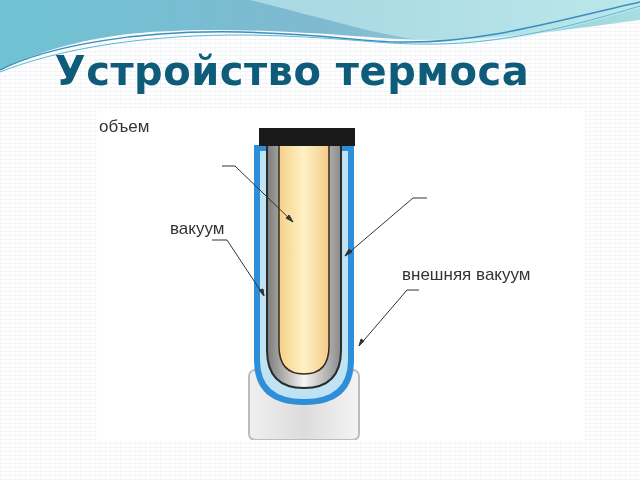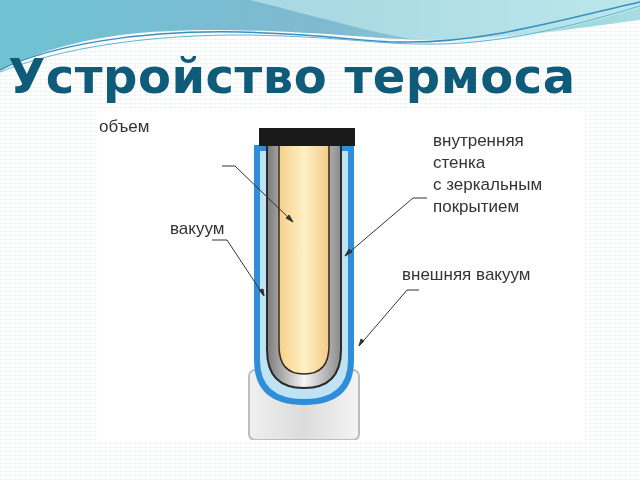--- a/index.html
+++ b/index.html
@@ -8,21 +8,21 @@
     background:#ffffff;
     background-image:
       repeating-linear-gradient(0deg, rgba(220,228,232,0.35) 0 1px, transparent 1px 4px),
       repeating-linear-gradient(90deg, rgba(220,228,232,0.25) 0 1px, transparent 1px 5px);
     font-family:"Liberation Sans", sans-serif;
   }
   .wave { position:absolute; left:0; top:0; width:640px; height:110px; }
   .title {
     position:absolute; left:0; top:48px; width:584px; text-align:center;
     font-family:"DejaVu Sans", sans-serif; font-weight:bold;
-    font-size:48px; color:#0e5c79; letter-spacing:0.5px; margin:0;
+    font-size:40px; color:#0e5c79; letter-spacing:0.5px; margin:0;
   }
   .figure {
     position:absolute; left:97px; top:110px; width:488px; height:330px;
     background:#ffffff;
     text-decoration:underline;
   }
   .figure svg { position:absolute; left:0; top:0; }
   .label {
     position:absolute; font-family:"Liberation Sans", sans-serif;
     font-size:17px; color:#333333; line-height:22px; white-space:nowrap;
@@ -90,20 +90,14 @@
 
       <polyline points="322,180 310,180 262,236" fill="none"></polyline>
       <polygon points="262,236 264,229 267,231"></polygon>
     </g>
   </svg>
 
   <div class="label" style="left:2px; top:6px;">
     <div>объем</div>
   </div>
   <div class="label" style="left:73px; top:108px;">вакуум</div>
-  <div class="label" style="left:336px; top:20px;">
-    <div>внутренняя</div>
-    <div>стенка</div>
-    <div>с зеркальным</div>
-    <div>покрытием</div>
-  </div>
   <div class="label" style="left:305px; top:154px;">внешняя вакуум</div>
 </div>
 
 </body></html>

